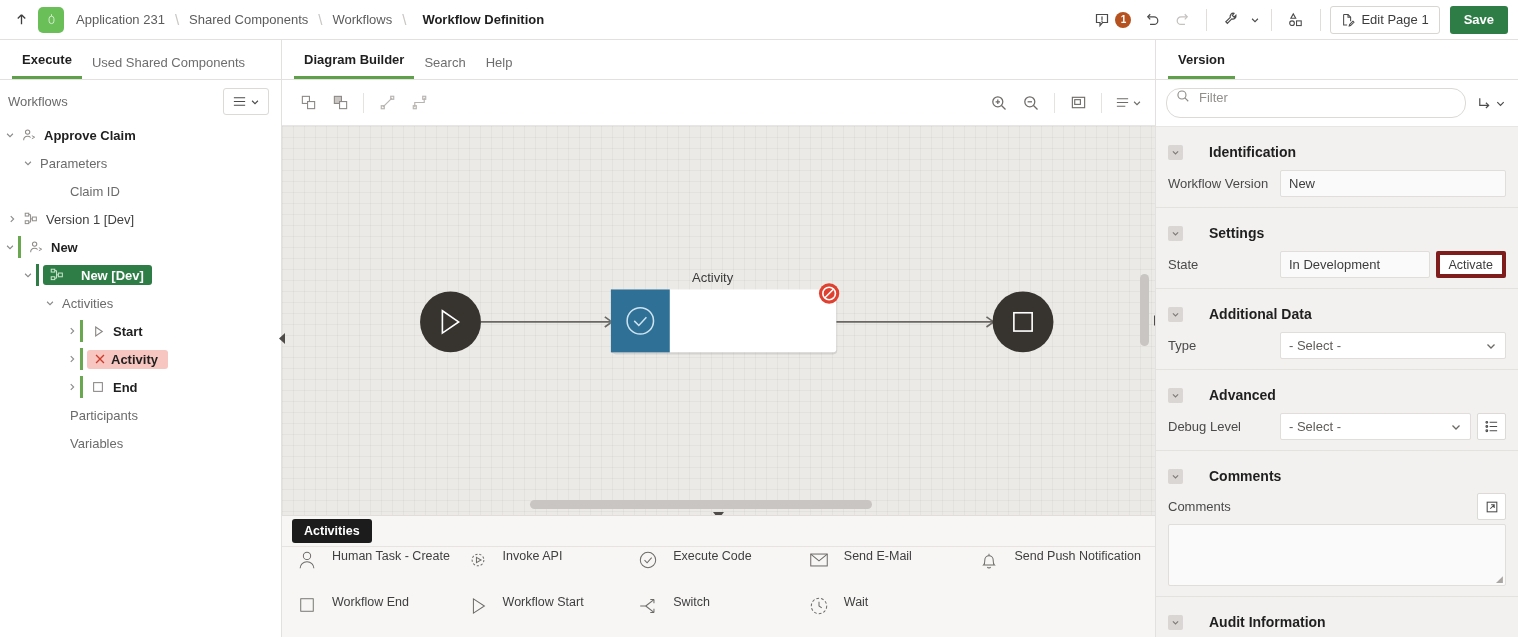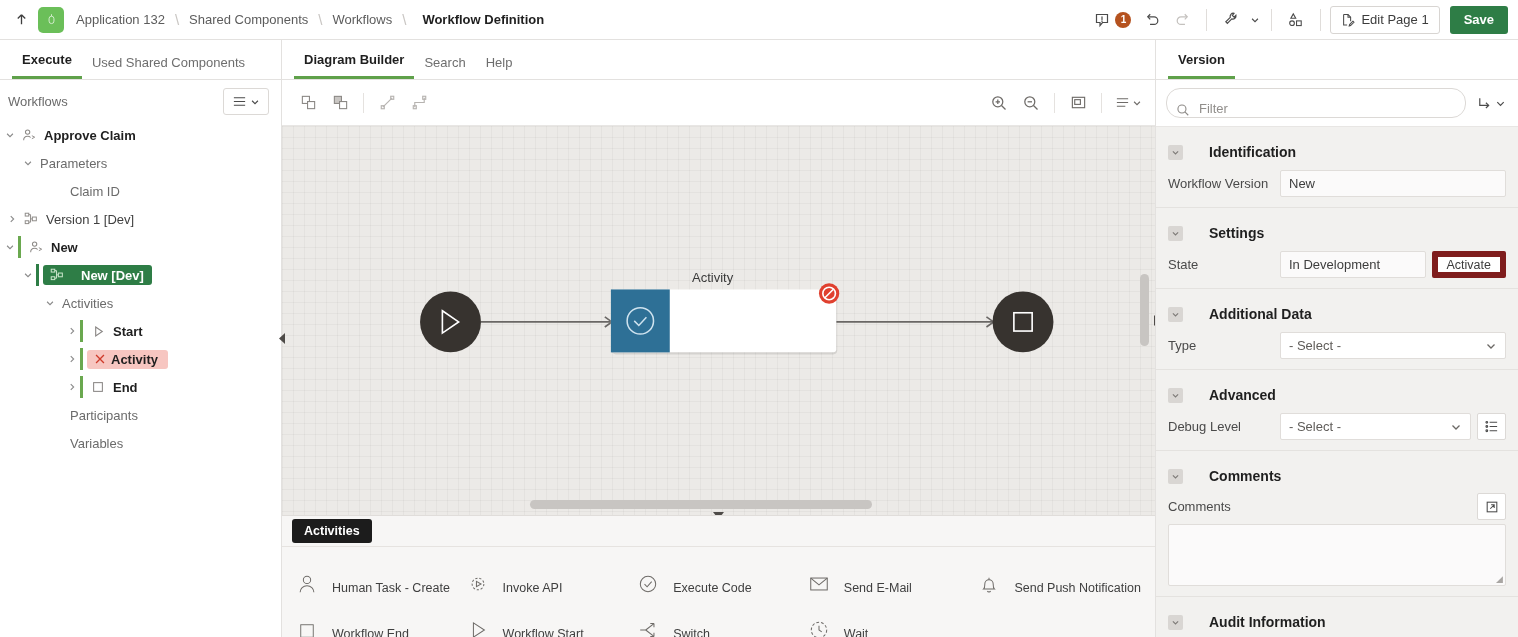--- a/index.html
+++ b/index.html
@@ -202,21 +202,21 @@
     background: #1c1c1c; color: #fff;
     font-size: 12.5px; font-weight: bold;
     padding: 5px 12px; border-radius: 3px; cursor: pointer;
   }
   .pal-grid {
     display: grid;
     grid-template-columns: repeat(5, 1fr);
     grid-auto-rows: 46px;
     padding: 2px 10px 0 10px;
   }
-  .pal-item { display: flex; align-items: flex-end; gap: 10px; cursor: pointer; color: #3f3f3f; font-size: 12.5px; }
+  .pal-item { display: flex; align-items: flex-start; gap: 10px; cursor: pointer; color: #3f3f3f; font-size: 12.5px; }
   .pal-ico { width: 30px; min-width:30px; display: flex; align-items: center; justify-content: center; color: #6d6a67; }
 
   
   .right {
     width: 363px; min-width: 363px;
     background: #f2f1ef;
     border-left: 1px solid #e3e1df;
     display: flex; flex-direction: column;
     overflow: hidden;
   }
@@ -227,21 +227,21 @@
     background: #fff;
   }
   .r-filterrow {
     display: flex; align-items: center; gap: 8px;
     padding: 8px 10px; background: #fff;
     border-bottom: 1px solid #e8e6e4;
   }
   .filterbox {
     flex: 1; height: 30px;
     border: 1px solid #dcd9d6; border-radius: 14px;
-    background: #fff; display: flex; align-items: flex-end; gap: 7px;
+    background: #fff; display: flex; align-items: flex-start; gap: 7px;
     padding: 0 9px;
   }
   .filterbox input {
     flex: 1; border: none; outline: none; background: transparent;
     font-size: 13px; color: #3f3f3f; font-family: "Liberation Sans", sans-serif;
   }
   .filterbox input::placeholder { color: #918e8b; }
   .goto-btn { display: flex; align-items: center; gap: 2px; color: #4b4b4b; cursor: pointer; padding: 2px; }
 
   .r-body { flex: 1; overflow: hidden; }
@@ -272,21 +272,21 @@
   }
   .f-select {
     flex: 1; height: 27px;
     border: 1px solid #e0ddda; border-radius: 2px;
     background: #fff; color: #5f5c59; font-size: 13px;
     padding: 0 8px; display: flex; align-items: center; justify-content: space-between;
     cursor: pointer;
   }
   .small-btn {
     height: 27px; padding: 0 9px; margin-left: 6px;
-    border: 6px solid #7f1d1d; border-radius: 2px;
+    border: 4px solid #7f1d1d; border-radius: 2px;
     background: #fff; color: #3c3c3c; font-size: 12.5px;
     display: flex; align-items: center; cursor: pointer; white-space: nowrap;
     font-family: "Liberation Sans", sans-serif;
   }
   .icon-btn {
     width: 29px; height: 27px; margin-left: 6px;
     border: 1px solid #dcd9d6; border-radius: 2px; background: #fff;
     display: flex; align-items: center; justify-content: center;
     color: #4b4b4b; cursor: pointer;
   }
@@ -313,21 +313,21 @@
         <path d="M8 13V3M8 3L4 7M8 3l4 4"></path>
       </svg>
     </div>
     <div class="applogo">
       <svg width="13" height="13" viewBox="0 0 16 16" fill="none" stroke="#d4ecce" stroke-width="1.2">
         <rect x="5" y="4" width="6" height="9" rx="3"></rect>
         <path d="M8 1.5v2.5"></path>
       </svg>
     </div>
     <div class="breadcrumb">
-      <span class="bc-item">Application 132</span>
+      <span class="bc-item">Application 231</span>
       <span class="bc-sep">\</span>
       <span class="bc-item">Shared Components</span>
       <span class="bc-sep">\</span>
       <span class="bc-item">Workflows</span>
       <span class="bc-sep">\</span>
       <span class="bc-item current">Workflow Definition</span>
     </div>
     <div class="tb-spacer"></div>
     <div class="tb-right">
       <div class="badge-wrap">

